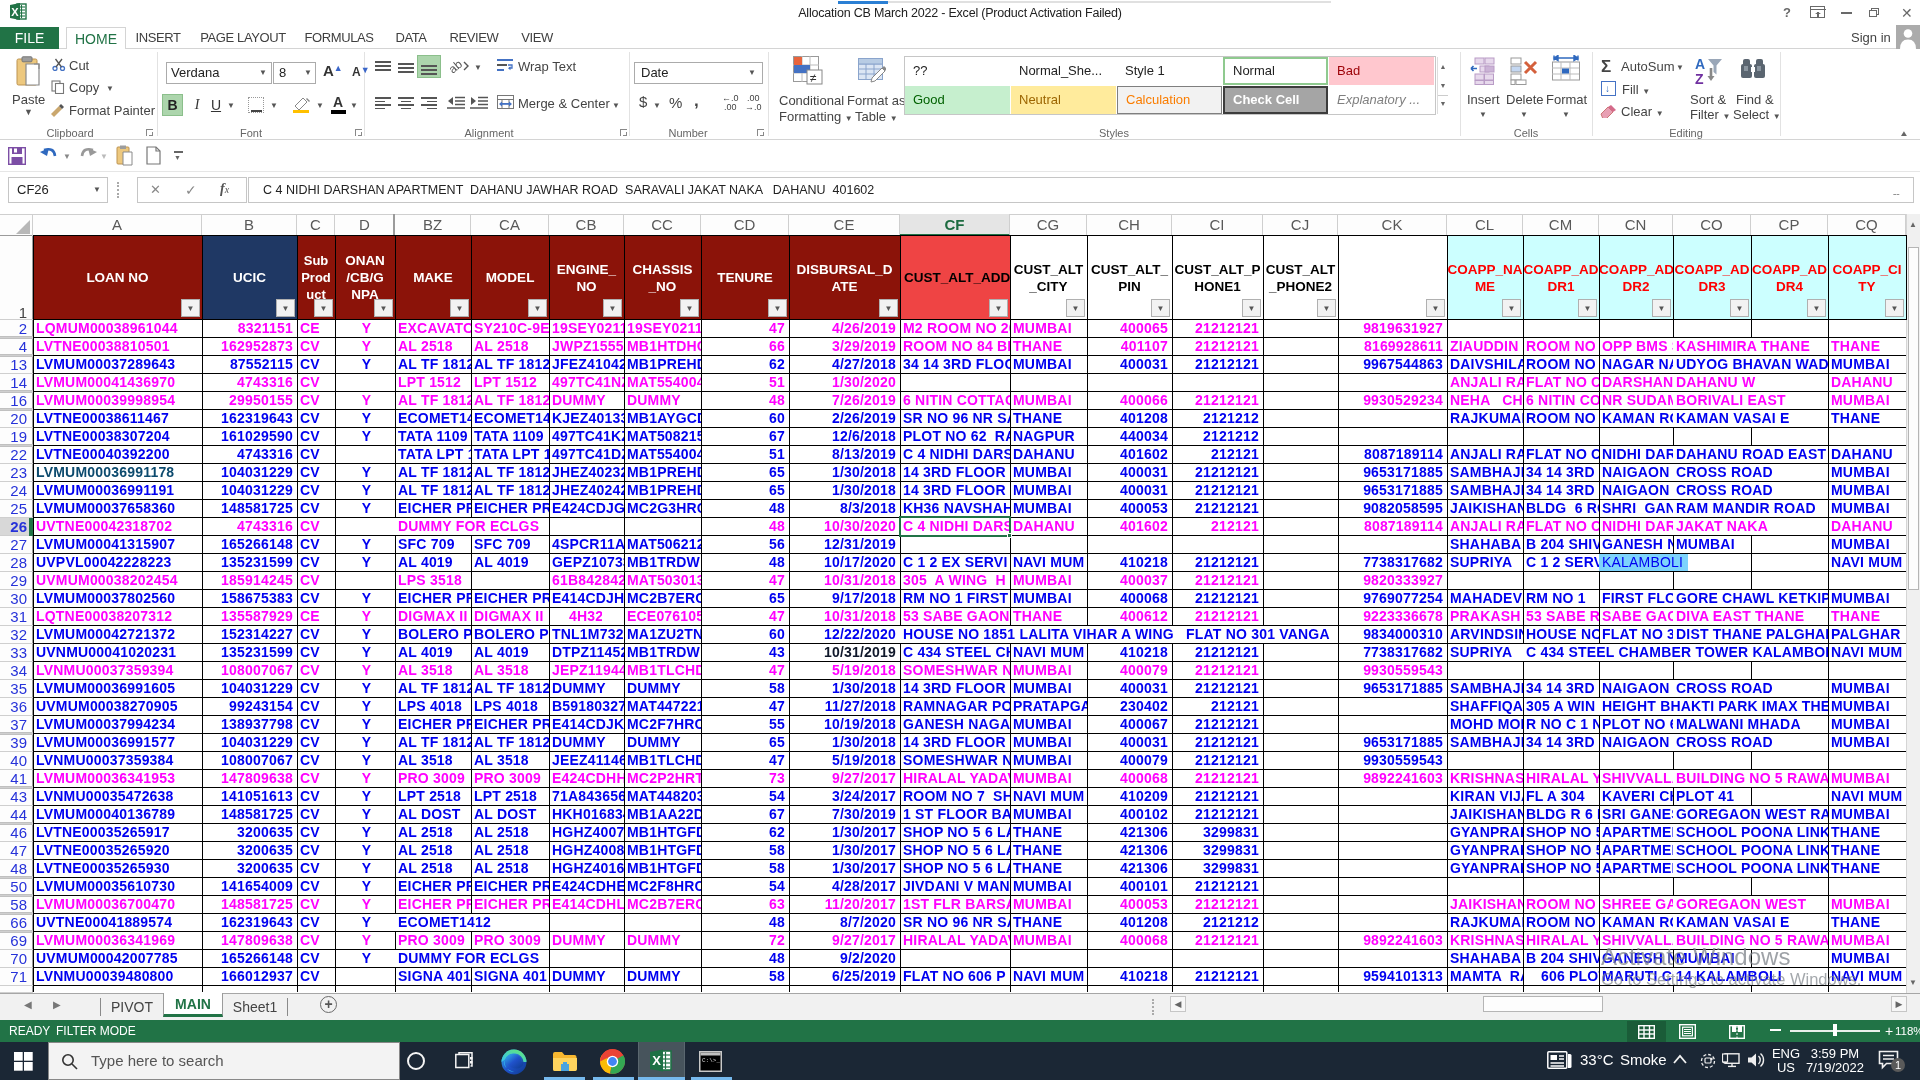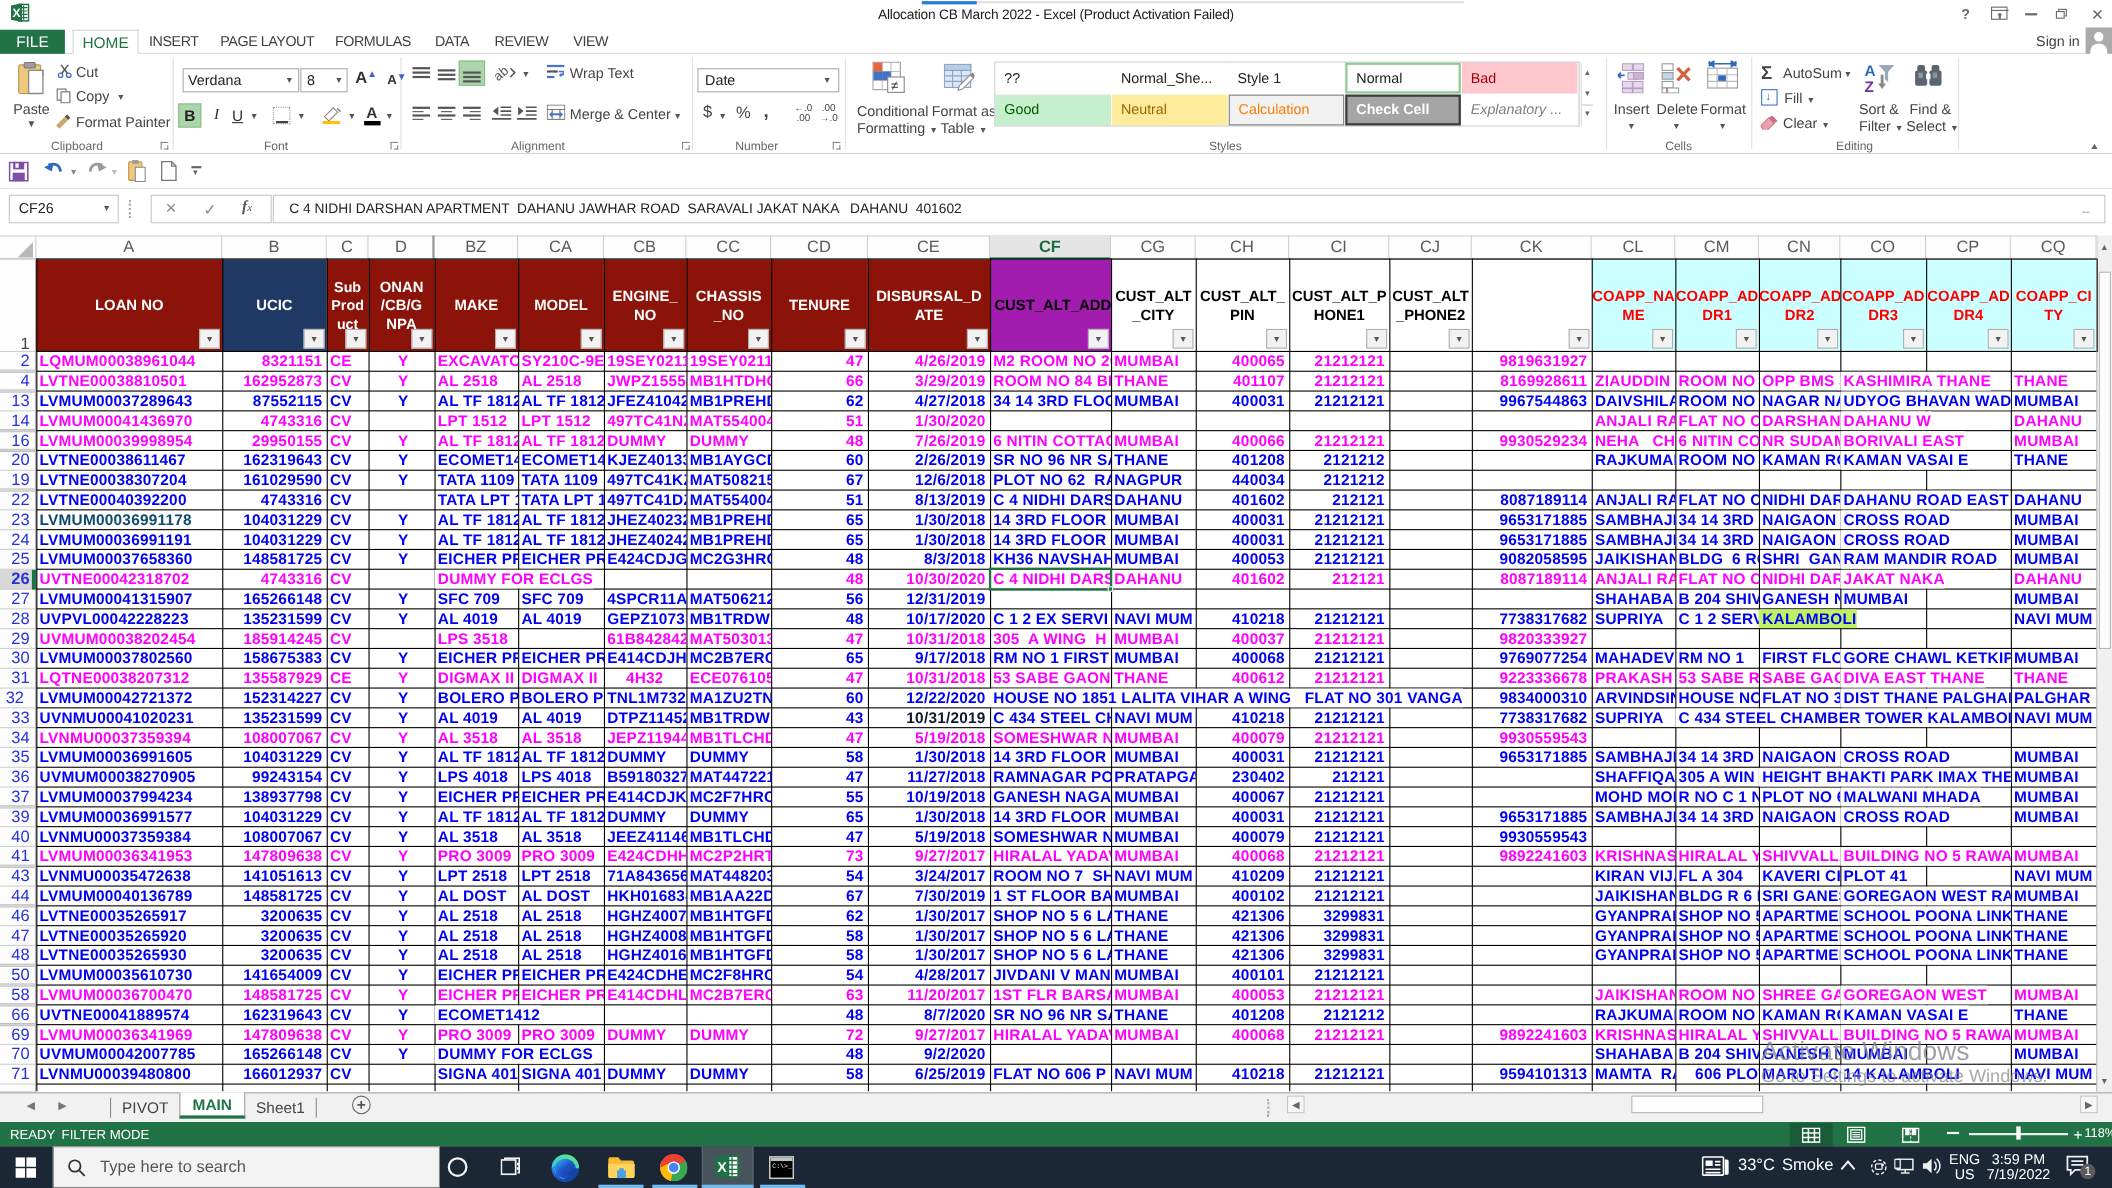--- a/index.html
+++ b/index.html
@@ -476,21 +476,21 @@
     <div class="ab" style="left:0;top:464px;width:33px;height:18px;background:transparent;border-bottom:1px solid #cfcfcf;color:#2632d9;font-weight:normal;font-size:15px;text-align:right;padding-right:6px;line-height:17px">23</div>
     <div class="ab" style="left:0;top:482px;width:33px;height:18px;background:transparent;border-bottom:1px solid #cfcfcf;color:#2632d9;font-weight:normal;font-size:15px;text-align:right;padding-right:6px;line-height:17px">24</div>
     <div class="ab" style="left:0;top:500px;width:33px;height:18px;background:transparent;border-bottom:1px solid #cfcfcf;color:#2632d9;font-weight:normal;font-size:15px;text-align:right;padding-right:6px;line-height:17px">25</div>
     <div class="ab" style="left:0;top:518px;width:33px;height:18px;background:#d8d8d8;border-bottom:1px solid #cfcfcf;color:#2632d9;font-weight:bold;font-size:15px;text-align:right;padding-right:6px;line-height:17px">26</div>
     <div class="ab" style="left:29px;top:518px;width:4px;height:18px;background:#217346"></div>
     <div class="ab" style="left:0;top:536px;width:33px;height:18px;background:transparent;border-bottom:1px solid #cfcfcf;color:#2632d9;font-weight:normal;font-size:15px;text-align:right;padding-right:6px;line-height:17px">27</div>
     <div class="ab" style="left:0;top:554px;width:33px;height:18px;background:transparent;border-bottom:1px solid #cfcfcf;color:#2632d9;font-weight:normal;font-size:15px;text-align:right;padding-right:6px;line-height:17px">28</div>
     <div class="ab" style="left:0;top:572px;width:33px;height:18px;background:transparent;border-bottom:1px solid #cfcfcf;color:#2632d9;font-weight:normal;font-size:15px;text-align:right;padding-right:6px;line-height:17px">29</div>
     <div class="ab" style="left:0;top:590px;width:33px;height:18px;background:transparent;border-bottom:1px solid #cfcfcf;color:#2632d9;font-weight:normal;font-size:15px;text-align:right;padding-right:6px;line-height:17px">30</div>
     <div class="ab" style="left:0;top:608px;width:33px;height:18px;background:transparent;border-bottom:1px solid #cfcfcf;color:#2632d9;font-weight:normal;font-size:15px;text-align:right;padding-right:6px;line-height:17px">31</div>
-    <div class="ab" style="left:0;top:626px;width:33px;height:18px;background:transparent;border-bottom:1px solid #cfcfcf;color:#2632d9;font-weight:normal;font-size:15px;text-align:center;padding-right:6px;line-height:17px">32</div>
+    <div class="ab" style="left:0;top:626px;width:33px;height:18px;background:transparent;border-bottom:1px solid #cfcfcf;color:#2632d9;font-weight:normal;font-size:15px;text-align:right;padding-right:6px;line-height:17px">32</div>
     <div class="ab" style="left:0;top:644px;width:33px;height:18px;background:transparent;border-bottom:1px solid #cfcfcf;color:#2632d9;font-weight:normal;font-size:15px;text-align:right;padding-right:6px;line-height:17px">33</div>
     <div class="ab" style="left:0;top:662px;width:33px;height:18px;background:transparent;border-bottom:1px solid #cfcfcf;color:#2632d9;font-weight:normal;font-size:15px;text-align:right;padding-right:6px;line-height:17px">34</div>
     <div class="ab" style="left:0;top:680px;width:33px;height:18px;background:transparent;border-bottom:1px solid #cfcfcf;color:#2632d9;font-weight:normal;font-size:15px;text-align:right;padding-right:6px;line-height:17px">35</div>
     <div class="ab" style="left:0;top:698px;width:33px;height:18px;background:transparent;border-bottom:1px solid #cfcfcf;color:#2632d9;font-weight:normal;font-size:15px;text-align:right;padding-right:6px;line-height:17px">36</div>
     <div class="ab" style="left:0;top:716px;width:33px;height:18px;background:transparent;border-bottom:1px solid #cfcfcf;color:#2632d9;font-weight:normal;font-size:15px;text-align:right;padding-right:6px;line-height:17px">37</div>
     <div class="ab" style="left:0;top:734px;width:33px;height:18px;background:transparent;border-bottom:1px solid #cfcfcf;color:#2632d9;font-weight:normal;font-size:15px;text-align:right;padding-right:6px;line-height:17px">39</div>
     <div class="ab" style="left:0;top:752px;width:33px;height:18px;background:transparent;border-bottom:1px solid #cfcfcf;color:#2632d9;font-weight:normal;font-size:15px;text-align:right;padding-right:6px;line-height:17px">40</div>
     <div class="ab" style="left:0;top:770px;width:33px;height:18px;background:transparent;border-bottom:1px solid #cfcfcf;color:#2632d9;font-weight:normal;font-size:15px;text-align:right;padding-right:6px;line-height:17px">41</div>
     <div class="ab" style="left:0;top:788px;width:33px;height:18px;background:transparent;border-bottom:1px solid #cfcfcf;color:#2632d9;font-weight:normal;font-size:15px;text-align:right;padding-right:6px;line-height:17px">43</div>
     <div class="ab" style="left:0;top:806px;width:33px;height:18px;background:transparent;border-bottom:1px solid #cfcfcf;color:#2632d9;font-weight:normal;font-size:15px;text-align:right;padding-right:6px;line-height:17px">44</div>
@@ -541,21 +541,21 @@
     <div class="ab" style="left:471px;top:236px;width:78px;height:84px;background:#8b1309;color:#fff;font-weight:bold;font-size:13.5px;text-align:center;padding:33px 0 0 0px;line-height:17px;overflow:hidden">MODEL</div>
     <div class="ab" style="left:528px;top:299px;width:19px;height:18px;background:#f2f2f2;border:1px solid #b0b0b0;font-size:8px;color:#555;text-align:center;line-height:17px;z-index:3">▼</div>
     <div class="ab" style="left:549px;top:236px;width:75px;height:84px;background:#8b1309;color:#fff;font-weight:bold;font-size:13.5px;text-align:center;padding:25px 0 0 0px;line-height:17px;overflow:hidden">ENGINE_<br>NO</div>
     <div class="ab" style="left:603px;top:299px;width:19px;height:18px;background:#f2f2f2;border:1px solid #b0b0b0;font-size:8px;color:#555;text-align:center;line-height:17px;z-index:3">▼</div>
     <div class="ab" style="left:624px;top:236px;width:77px;height:84px;background:#8b1309;color:#fff;font-weight:bold;font-size:13.5px;text-align:center;padding:25px 0 0 0px;line-height:17px;overflow:hidden">CHASSIS<br>_NO</div>
     <div class="ab" style="left:680px;top:299px;width:19px;height:18px;background:#f2f2f2;border:1px solid #b0b0b0;font-size:8px;color:#555;text-align:center;line-height:17px;z-index:3">▼</div>
     <div class="ab" style="left:701px;top:236px;width:88px;height:84px;background:#8b1309;color:#fff;font-weight:bold;font-size:13.5px;text-align:center;padding:33px 0 0 0px;line-height:17px;overflow:hidden">TENURE</div>
     <div class="ab" style="left:768px;top:299px;width:19px;height:18px;background:#f2f2f2;border:1px solid #b0b0b0;font-size:8px;color:#555;text-align:center;line-height:17px;z-index:3">▼</div>
     <div class="ab" style="left:789px;top:236px;width:111px;height:84px;background:#8b1309;color:#fff;font-weight:bold;font-size:13.5px;text-align:center;padding:25px 0 0 0px;line-height:17px;overflow:hidden">DISBURSAL_D<br>ATE</div>
     <div class="ab" style="left:879px;top:299px;width:19px;height:18px;background:#f2f2f2;border:1px solid #b0b0b0;font-size:8px;color:#555;text-align:center;line-height:17px;z-index:3">▼</div>
-    <div class="ab" style="left:900px;top:236px;width:110px;height:84px;background:#a21caf;color:#000;font-weight:bold;font-size:13.5px;text-align:left;padding:33px 0 0 4px;line-height:17px;overflow:hidden">CUST_ALT_ADD</div>
+    <div class="ab" style="left:900px;top:236px;width:110px;height:84px;background:#ef4444;color:#000;font-weight:bold;font-size:13.5px;text-align:left;padding:33px 0 0 4px;line-height:17px;overflow:hidden">CUST_ALT_ADD</div>
     <div class="ab" style="left:989px;top:299px;width:19px;height:18px;background:#f2f2f2;border:1px solid #b0b0b0;font-size:8px;color:#555;text-align:center;line-height:17px;z-index:3">▼</div>
     <div class="ab" style="left:1010px;top:236px;width:77px;height:84px;background:#ffffff;color:#000;font-weight:bold;font-size:13.5px;text-align:center;padding:25px 0 0 0px;line-height:17px;overflow:hidden">CUST_ALT<br>_CITY</div>
     <div class="ab" style="left:1066px;top:299px;width:19px;height:18px;background:#f2f2f2;border:1px solid #b0b0b0;font-size:8px;color:#555;text-align:center;line-height:17px;z-index:3">▼</div>
     <div class="ab" style="left:1087px;top:236px;width:85px;height:84px;background:#ffffff;color:#000;font-weight:bold;font-size:13.5px;text-align:center;padding:25px 0 0 0px;line-height:17px;overflow:hidden">CUST_ALT_<br>PIN</div>
     <div class="ab" style="left:1151px;top:299px;width:19px;height:18px;background:#f2f2f2;border:1px solid #b0b0b0;font-size:8px;color:#555;text-align:center;line-height:17px;z-index:3">▼</div>
     <div class="ab" style="left:1172px;top:236px;width:91px;height:84px;background:#ffffff;color:#000;font-weight:bold;font-size:13.5px;text-align:center;padding:25px 0 0 0px;line-height:17px;overflow:hidden">CUST_ALT_P<br>HONE1</div>
     <div class="ab" style="left:1242px;top:299px;width:19px;height:18px;background:#f2f2f2;border:1px solid #b0b0b0;font-size:8px;color:#555;text-align:center;line-height:17px;z-index:3">▼</div>
     <div class="ab" style="left:1263px;top:236px;width:75px;height:84px;background:#ffffff;color:#000;font-weight:bold;font-size:13.5px;text-align:center;padding:25px 0 0 0px;line-height:17px;overflow:hidden">CUST_ALT<br>_PHONE2</div>
     <div class="ab" style="left:1317px;top:299px;width:19px;height:18px;background:#f2f2f2;border:1px solid #b0b0b0;font-size:8px;color:#555;text-align:center;line-height:17px;z-index:3">▼</div>
     <div class="ab" style="left:1426px;top:299px;width:19px;height:18px;background:#f2f2f2;border:1px solid #b0b0b0;font-size:8px;color:#555;text-align:center;line-height:17px;z-index:3">▼</div>
@@ -953,21 +953,21 @@
     <div class="ab" style="left:701px;top:554px;width:88px;height:18px;color:#0000f0;font-weight:bold;font-size:14px;letter-spacing:0.2px;line-height:17px;text-align:right;padding-right:4px;overflow:hidden;white-space:pre">48</div>
     <div class="ab" style="left:789px;top:554px;width:111px;height:18px;color:#0000f0;font-weight:bold;font-size:14px;letter-spacing:0.2px;line-height:17px;text-align:right;padding-right:4px;overflow:hidden;white-space:pre">10/17/2020</div>
     <div class="ab" style="left:900px;top:554px;width:110px;height:18px;color:#0000f0;font-weight:bold;font-size:14px;letter-spacing:0.2px;line-height:17px;text-align:left;padding-left:3px;overflow:hidden;white-space:pre">C 1 2 EX SERVI</div>
     <div class="ab" style="left:1010px;top:554px;width:77px;height:18px;color:#0000f0;font-weight:bold;font-size:14px;letter-spacing:0.2px;line-height:17px;text-align:left;padding-left:3px;overflow:hidden;white-space:pre">NAVI MUM</div>
     <div class="ab" style="left:1087px;top:554px;width:85px;height:18px;color:#0000f0;font-weight:bold;font-size:14px;letter-spacing:0.2px;line-height:17px;text-align:right;padding-right:4px;overflow:hidden;white-space:pre">410218</div>
     <div class="ab" style="left:1172px;top:554px;width:91px;height:18px;color:#0000f0;font-weight:bold;font-size:14px;letter-spacing:0.2px;line-height:17px;text-align:right;padding-right:4px;overflow:hidden;white-space:pre">21212121</div>
     <div class="ab" style="left:1263px;top:554px;width:75px;height:18px;color:#0000f0;font-weight:bold;font-size:14px;letter-spacing:0.2px;line-height:17px;text-align:left;padding-left:3px;overflow:hidden;white-space:pre"></div>
     <div class="ab" style="left:1338px;top:554px;width:109px;height:18px;color:#0000f0;font-weight:bold;font-size:14px;letter-spacing:0.2px;line-height:17px;text-align:right;padding-right:4px;overflow:hidden;white-space:pre">7738317682</div>
     <div class="ab" style="left:1447px;top:554px;width:76px;height:18px;color:#0000f0;font-weight:bold;font-size:14px;letter-spacing:0.2px;line-height:17px;text-align:left;padding-left:3px;overflow:hidden;white-space:pre">SUPRIYA</div>
     <div class="ab" style="left:1523px;top:554px;width:76px;height:18px;color:#0000f0;font-weight:bold;font-size:14px;letter-spacing:0.2px;line-height:17px;text-align:left;padding-left:3px;overflow:hidden;white-space:pre">C 1 2 SERV</div>
-    <div class="ab" style="left:1599px;top:554px;width:89px;height:17px;z-index:2;background:#bef264;color:#0000f0;font-weight:bold;font-size:14px;letter-spacing:0.2px;line-height:17px;text-align:left;padding-left:3px;overflow:hidden;white-space:pre">KALAMBOLI</div>
+    <div class="ab" style="left:1599px;top:554px;width:89px;height:17px;z-index:2;background:#7dd3fc;color:#0000f0;font-weight:normal;font-size:14px;letter-spacing:0.2px;line-height:17px;text-align:left;padding-left:3px;overflow:hidden;white-space:pre">KALAMBOLI</div>
     <div class="ab" style="left:1673px;top:554px;width:78px;height:18px;color:#0000f0;font-weight:bold;font-size:14px;letter-spacing:0.2px;line-height:17px;text-align:left;padding-left:3px;overflow:hidden;white-space:pre"></div>
     <div class="ab" style="left:1751px;top:554px;width:77px;height:18px;color:#0000f0;font-weight:bold;font-size:14px;letter-spacing:0.2px;line-height:17px;text-align:left;padding-left:3px;overflow:hidden;white-space:pre"></div>
     <div class="ab" style="left:1828px;top:554px;width:78px;height:18px;color:#0000f0;font-weight:bold;font-size:14px;letter-spacing:0.2px;line-height:17px;text-align:left;padding-left:3px;overflow:hidden;white-space:pre">NAVI MUM</div>
     <div class="ab" style="left:33px;top:572px;width:169px;height:18px;color:#ff00ff;font-weight:bold;font-size:14px;letter-spacing:0.2px;line-height:17px;text-align:left;padding-left:3px;overflow:hidden;white-space:pre">UVMUM00038202454</div>
     <div class="ab" style="left:202px;top:572px;width:95px;height:18px;color:#ff00ff;font-weight:bold;font-size:14px;letter-spacing:0.2px;line-height:17px;text-align:right;padding-right:4px;overflow:hidden;white-space:pre">185914245</div>
     <div class="ab" style="left:297px;top:572px;width:38px;height:18px;color:#ff00ff;font-weight:bold;font-size:14px;letter-spacing:0.2px;line-height:17px;text-align:left;padding-left:3px;overflow:hidden;white-space:pre">CV</div>
     <div class="ab" style="left:335px;top:572px;width:60px;height:18px;color:#ff00ff;font-weight:bold;font-size:14px;letter-spacing:0.2px;line-height:17px;text-align:center;padding-left:3px;overflow:hidden;white-space:pre"></div>
     <div class="ab" style="left:395px;top:572px;width:76px;height:18px;color:#ff00ff;font-weight:bold;font-size:14px;letter-spacing:0.2px;line-height:17px;text-align:left;padding-left:3px;overflow:hidden;white-space:pre">LPS 3518</div>
     <div class="ab" style="left:471px;top:572px;width:78px;height:18px;color:#ff00ff;font-weight:bold;font-size:14px;letter-spacing:0.2px;line-height:17px;text-align:left;padding-left:3px;overflow:hidden;white-space:pre"></div>
     <div class="ab" style="left:549px;top:572px;width:75px;height:18px;color:#ff00ff;font-weight:bold;font-size:14px;letter-spacing:0.2px;line-height:17px;text-align:left;padding-left:3px;overflow:hidden;white-space:pre">61B842842</div>

